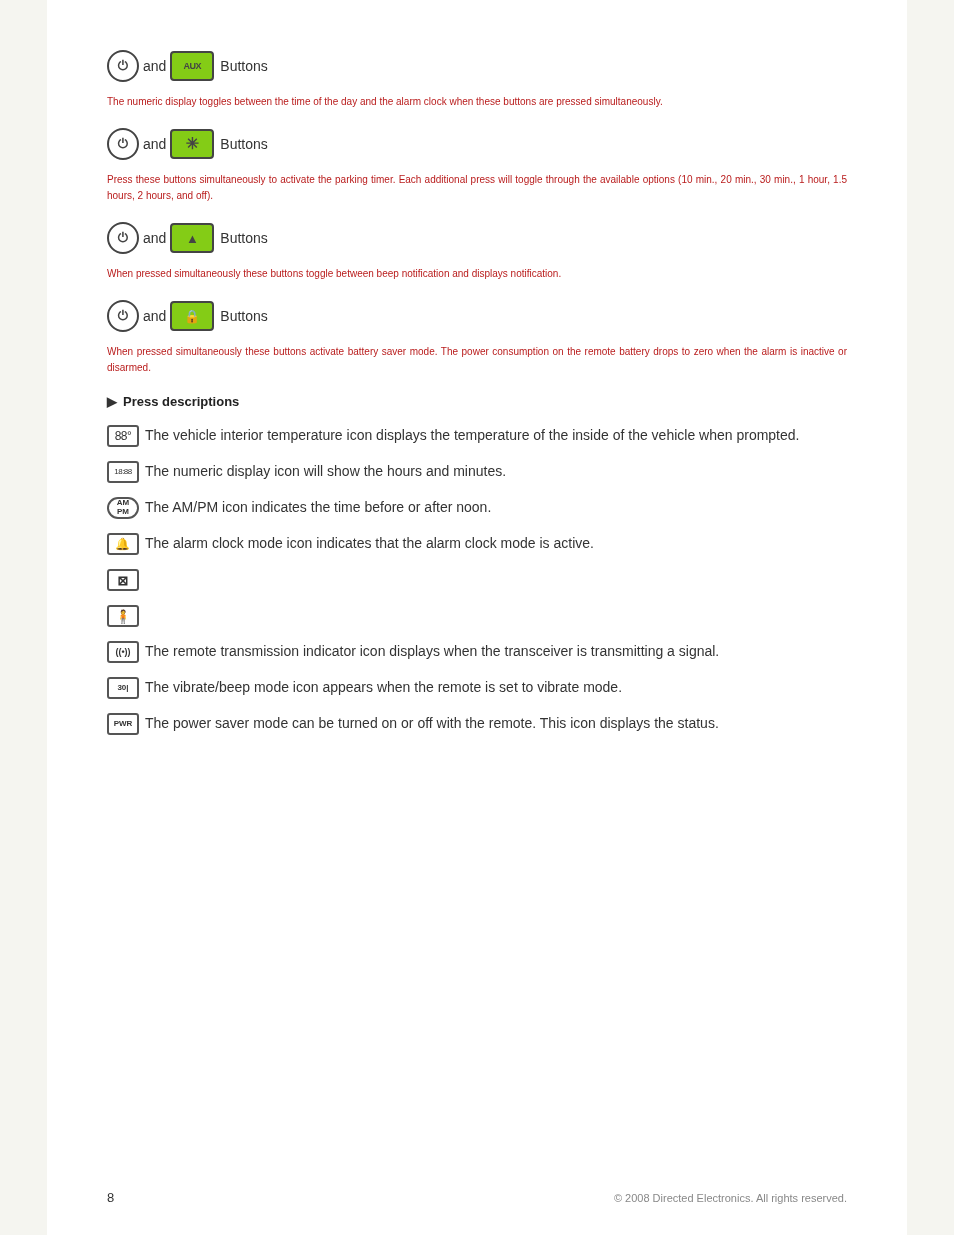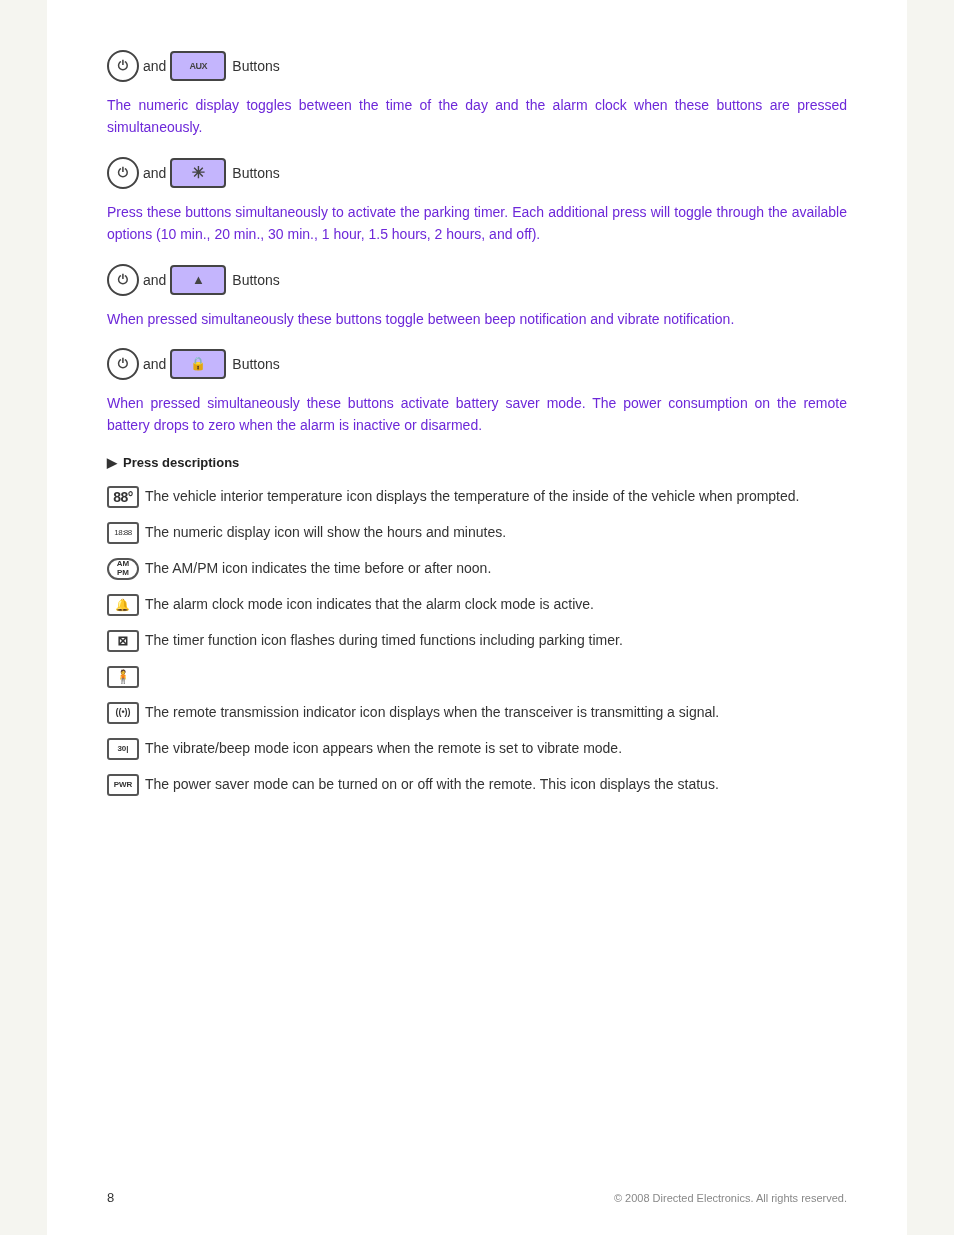--- a/index.html
+++ b/index.html
@@ -41,43 +41,43 @@
       color: #444;
       background: #fff;
       flex-shrink: 0;
     }
     .btn-icon-rect {
       display: inline-flex;
       align-items: center;
       justify-content: center;
       border: 2px solid #444;
       border-radius: 4px;
-      width: 56px;
+      width: 44px;
       height: 30px;
       font-size: 10px;
       font-weight: bold;
       color: #444;
-      background: #c4b5fd;
+      background: #84cc16;
       flex-shrink: 0;
       line-height: 1;
       text-align: center;
     }
     .btn-label {
       font-size: 14px;
       color: #333;
       margin-left: 2px;
     }
     .and-text {
       font-size: 14px;
       color: #333;
     }
     .body-text {
-      font-size: 14px;
+      font-size: 10px;
       line-height: 1.6;
-      color: #6d28d9;
+      color: #b91c1c;
       text-align: justify;
     }
     .section-divider {
       margin-bottom: 18px;
     }
     .icon-desc-heading {
       display: flex;
       align-items: center;
       gap: 6px;
       margin-bottom: 16px;
@@ -128,22 +128,22 @@
     .page-number {
       font-size: 13px;
       color: #333;
     }
     .copyright {
       font-size: 11px;
       color: #888;
       text-align: right;
     }
     .icon-temp {
-      font-size: 14px;
-      font-weight: bold;
+      font-size: 12px;
+      font-weight: normal;
       letter-spacing: -0.5px;
     }
     .icon-numeric {
       font-size: 8px;
       font-weight: normal;
     }
     .icon-ampm {
       font-size: 8px;
       font-weight: bold;
       text-align: center;
@@ -196,21 +196,21 @@
     <p class="body-text">Press these buttons simultaneously to activate the parking timer. Each additional press will toggle through the available options (10 min., 20 min., 30 min., 1 hour, 1.5 hours, 2 hours, and off).</p>
   </div>
 
   <div class="section section-divider">
     <div class="button-heading">
       <div class="btn-icon">⏻</div>
       <span class="and-text">and</span>
       <div class="btn-icon-rect" style="font-size:13px;">▲</div>
       <span class="btn-label">Buttons</span>
     </div>
-    <p class="body-text">When pressed simultaneously these buttons toggle between beep notification and vibrate notification.</p>
+    <p class="body-text">When pressed simultaneously these buttons toggle between beep notification and displays notification.</p>
   </div>
 
   <div class="section section-divider">
     <div class="button-heading">
       <div class="btn-icon">⏻</div>
       <span class="and-text">and</span>
       <div class="btn-icon-rect" style="font-size:13px;">🔒</div>
       <span class="btn-label">Buttons</span>
     </div>
     <p class="body-text">When pressed simultaneously these buttons activate battery saver mode. The power consumption on the remote battery drops to zero when the alarm is inactive or disarmed.</p>
@@ -239,21 +239,20 @@
     <span class="icon-desc-text">The AM/PM icon indicates the time before or after noon.</span>
   </div>
 
   <div class="icon-desc-row">
     <div class="icon-desc-img icon-bell">🔔</div>
     <span class="icon-desc-text">The alarm clock mode icon indicates that the alarm clock mode is active.</span>
   </div>
 
   <div class="icon-desc-row">
     <div class="icon-desc-img icon-timer" style="font-size:13px;">⊠</div>
-    <span class="icon-desc-text">The timer function icon flashes during timed functions including parking timer.</span>
   </div>
 
   <div class="icon-desc-row">
     <div class="icon-desc-img icon-person" style="font-size:13px;">🧍</div>
   </div>
 
   <div class="icon-desc-row">
     <div class="icon-desc-img icon-signal" style="font-size:9px;padding:1px 4px;">((•))</div>
     <span class="icon-desc-text">The remote transmission indicator icon displays when the transceiver is transmitting a signal.</span>
   </div>

